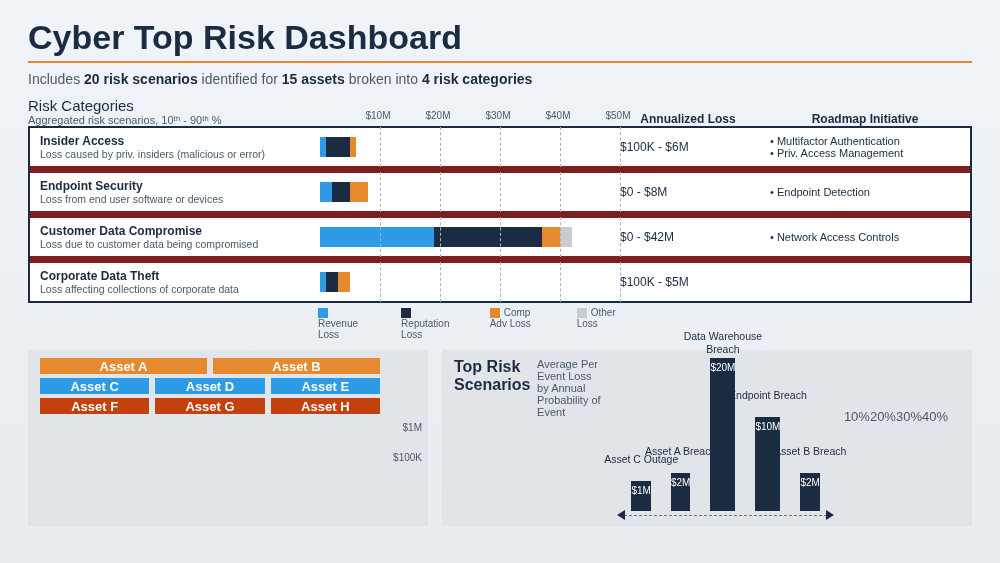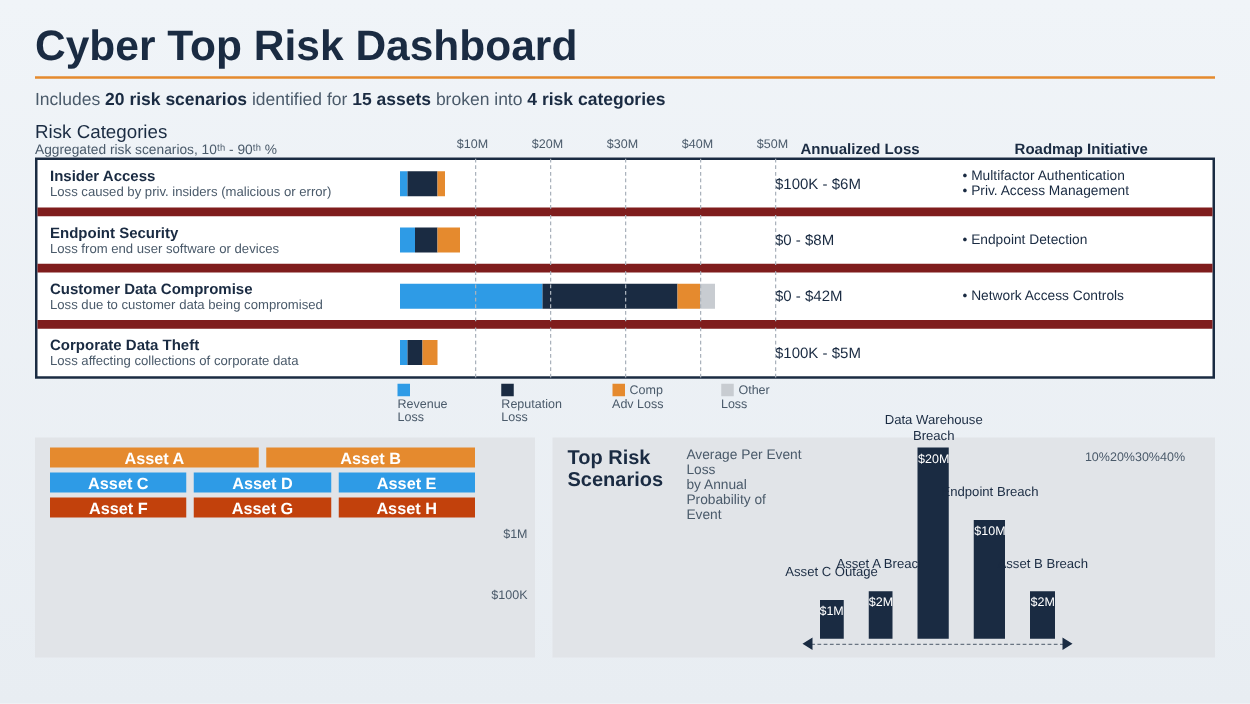--- a/index.html
+++ b/index.html
@@ -172,23 +172,24 @@
     transform: translateX(-50%);
     color: #1a2b42;
     font-size: 10.5px;
     white-space: nowrap;
     text-align: center;
     line-height: 1.2;
   }
   .scen-axis {
     display: flex;
     justify-content: space-around;
-    font-size: 10px;
+    font-size: 13px;
     color: #4a5a6a;
     padding: 3px 12px 0;
+    margin-top: 48px;
   }
 </style>
 </head>
 <body>
 
 <div class="title">Cyber Top Risk Dashboard</div>
 <div class="title-rule"></div>
 <div class="subtitle">
   <span>Includes </span><b>20 risk scenarios</b><span> identified for </span><b>15 assets</b><span> broken into </span><b>4 risk categories</b>
 </div>
@@ -303,21 +304,21 @@
   <span><span class="sw seg rev"></span><span>Revenue Loss</span></span>
   <span><span class="sw seg rep"></span><span>Reputation Loss</span></span>
   <span><span class="sw seg comp"></span><span>Comp Adv Loss</span></span>
   <span><span class="sw seg other"></span><span>Other Loss</span></span>
 </div>
 
 <div class="bottom">
   <div class="panel panel-left">
     <div class="asset-rows" id="asset-rows" style="position:relative; width:340px;">
       <div class="asset-tick" style="top:64px">$1M</div>
-      <div class="asset-tick" style="top:113px">$100K</div>
+      <div class="asset-tick" style="top:94px">$100K</div>
     <div class="asset-row two">
           <div class="cell c-orange">Asset A</div>
           <div class="cell c-orange">Asset B</div>
         </div>
         <div class="asset-row">
           <div class="cell c-blue">Asset C</div>
           <div class="cell c-blue">Asset D</div>
           <div class="cell c-blue">Asset E</div>
         </div>
         <div class="asset-row">

